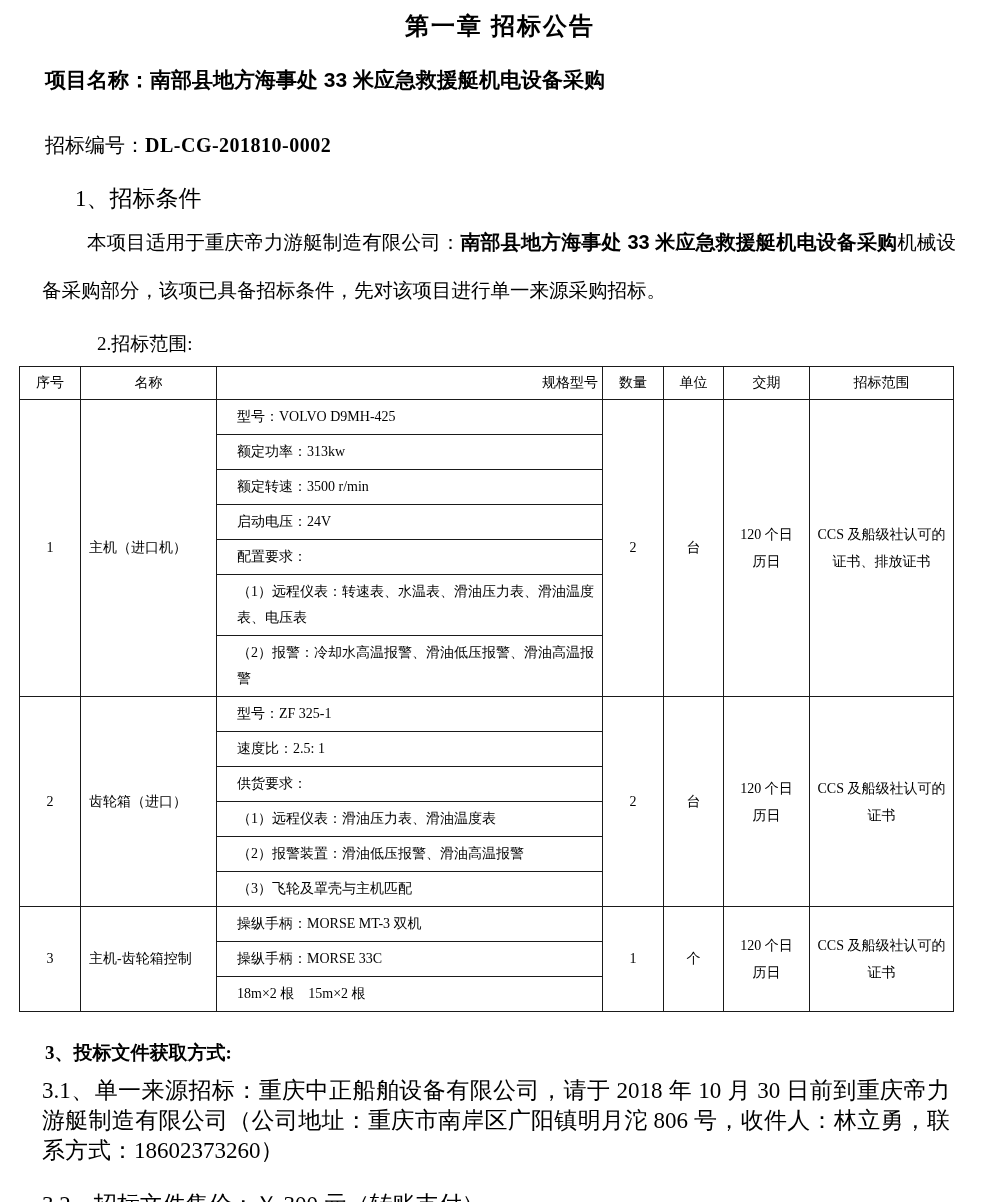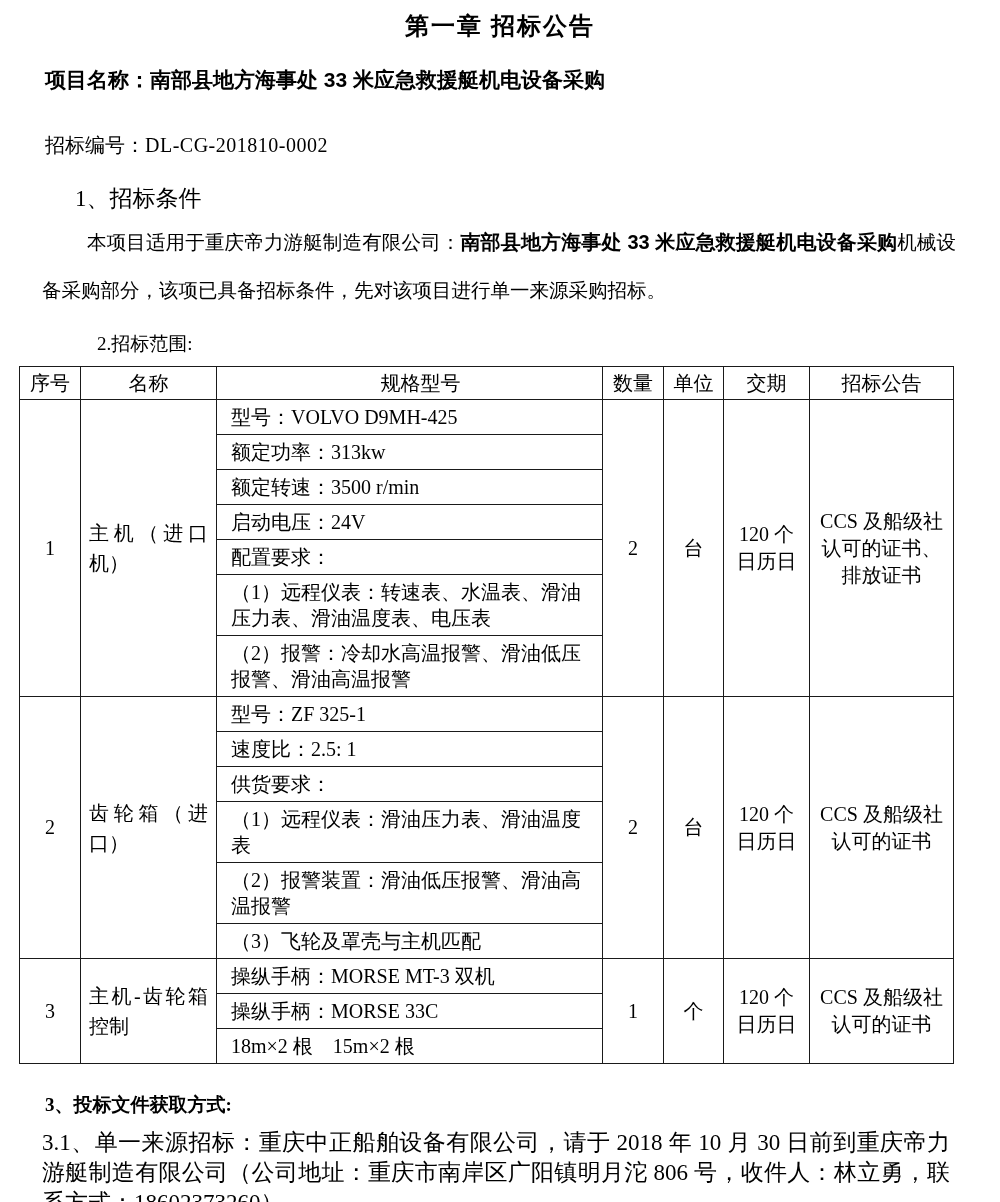--- a/index.html
+++ b/index.html
@@ -30,21 +30,21 @@
     font-weight: bold;
   }
   .hei {
     font-family: "Liberation Sans", "DejaVu Sans", sans-serif;
     font-weight: bold;
   }
   .tender-line {
     margin: 38px 45px 0 45px;
     font-size: 20px;
   }
-  .tender-line .num { letter-spacing: 0.5px; }
+  .tender-line .num { letter-spacing: 0.5px; font-weight: bold; }
 
   .s1-heading {
     margin: 24px 0 0 75px;
     font-size: 23px;
   }
   .s1-para {
     margin: 4px 44px 0 42px;
     font-size: 19.5px;
     line-height: 48px;
     text-align: justify;
@@ -58,36 +58,36 @@
   }
 
   table.scope-table {
     margin: 9px 0 0 19px;
     border-collapse: collapse;
     table-layout: fixed;
     width: 934px;
   }
   .scope-table th, .scope-table td {
     border: 1px solid #1a1a1a;
-    font-size: 20px;
+    font-size: 14px;
     font-weight: normal;
     vertical-align: middle;
     overflow: hidden;
   }
   .scope-table th {
     height: 32px;
     text-align: center;
     padding: 0 4px;
   }
-  .scope-table th.h-spec { text-align: center; padding-left: 26px; }
+  .scope-table th.h-spec { text-align: right; padding-left: 26px; }
   td.col-no   { text-align: center; }
   td.col-name { text-align: justify; padding: 2px 8px; line-height: 30px; }
   td.col-spec {
     text-align: left;
-    padding: 4px 4px 4px 14px;
+    padding: 4px 4px 4px 20px;
     line-height: 26px;
     white-space: pre-wrap;
   }
   td.col-qty, td.col-unit { text-align: center; }
   td.col-delivery { text-align: center; line-height: 27px; padding: 2px 11px; }
   td.col-cert { text-align: center; line-height: 27px; padding: 2px 6px; }
 
   .s3-heading {
     margin: 28px 0 0 45px;
     font-size: 19px;
@@ -134,21 +134,21 @@
         <col style="width:144px">
     </colgroup>
     <thead>
       <tr>
           <th>序号</th>
           <th>名称</th>
           <th class="h-spec">规格型号</th>
           <th>数量</th>
           <th>单位</th>
           <th>交期</th>
-          <th>招标公告</th>
+          <th>招标范围</th>
         </tr>
     </thead>
     <tbody>
         <tr>
           <td class="col-no" rowspan="7">1</td>
           <td class="col-name" rowspan="7">主机（进口机）</td>
           <td class="col-spec">型号：VOLVO D9MH-425</td>
           <td class="col-qty" rowspan="7">2</td>
           <td class="col-unit" rowspan="7">台</td>
           <td class="col-delivery" rowspan="7">120 个日历日</td>

